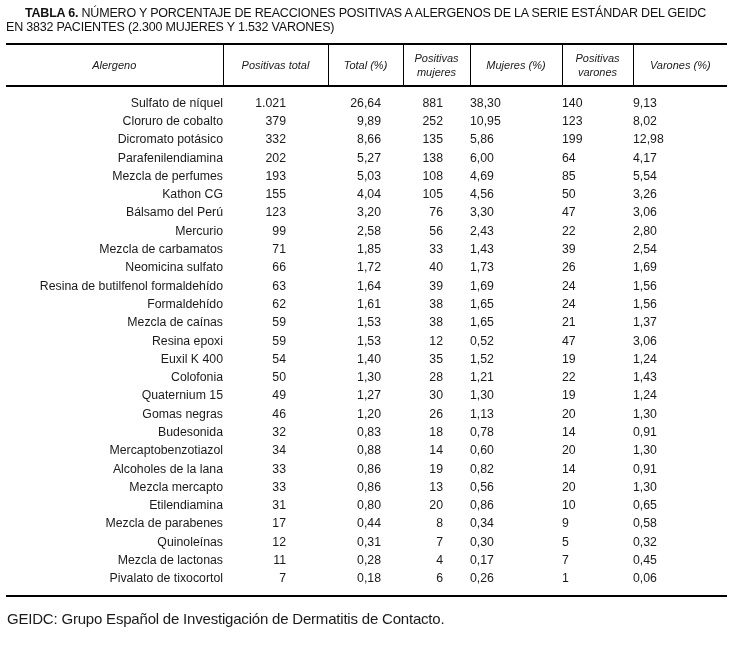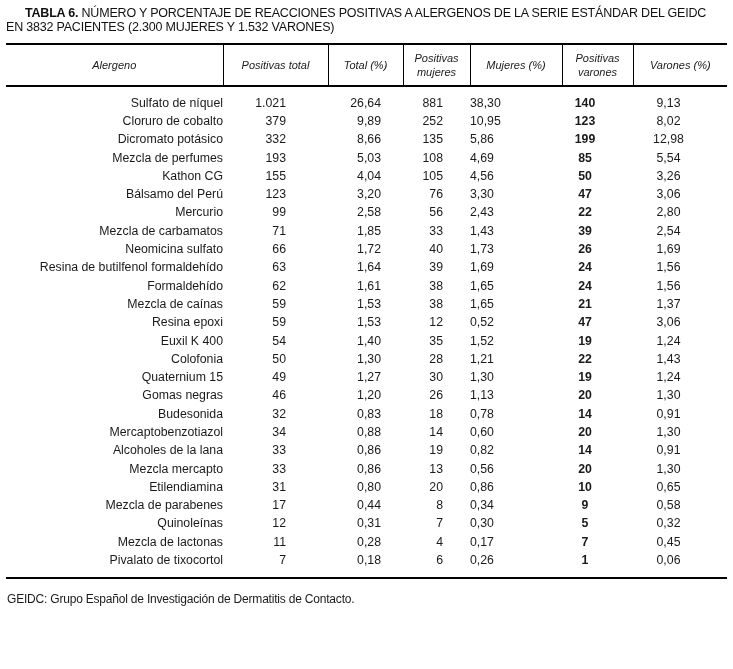--- a/index.html
+++ b/index.html
@@ -53,26 +53,26 @@
     vertical-align: middle;
     padding: 0;
     white-space: nowrap;
     overflow: hidden;
   }
   tbody td:nth-child(1) { text-align: right;  padding-left: 3px; }
   tbody td:nth-child(2) { text-align: right; padding-right: 42px; }
   tbody td:nth-child(3) { text-align: right; padding-right: 22px; }
   tbody td:nth-child(4) { text-align: right; padding-right: 27px; }
   tbody td:nth-child(5) { padding-right: 31px; }
-  tbody td:nth-child(6) { text-align: center; padding-right: 25px; font-weight: bold; }
-  tbody td:nth-child(7) { text-align: center; padding-right: 23px; margin-top: 12px; }
+  tbody td:nth-child(6) { text-align: left; padding-right: 25px; }
+  tbody td:nth-child(7) { text-align: left; padding-right: 23px; margin-top: 12px; }
   tbody tr:first-child td { padding-top: 7px; }
   tbody tr:last-child td  { padding-bottom: 7px; border-bottom: 2px solid #000; }
   .footnote {
-    font-size: 12px;
+    font-size: 15px;
     letter-spacing: -0.2px;
     color: #1a1a1a;
     margin: 13px 0 0 2px;
   }
 </style>
 </head>
 <body>
 
 <div class="page">
 
@@ -124,20 +124,29 @@
         <tr>
           <td>Dicromato potásico</td>
           <td>332</td>
           <td>8,66</td>
           <td>135</td>
           <td>5,86</td>
           <td>199</td>
           <td>12,98</td>
         </tr>
         <tr>
+          <td>Parafenilendiamina</td>
+          <td>202</td>
+          <td>5,27</td>
+          <td>138</td>
+          <td>6,00</td>
+          <td>64</td>
+          <td>4,17</td>
+        </tr>
+        <tr>
           <td>Mezcla de perfumes</td>
           <td>193</td>
           <td>5,03</td>
           <td>108</td>
           <td>4,69</td>
           <td>85</td>
           <td>5,54</td>
         </tr>
         <tr>
           <td>Kathon CG</td>

